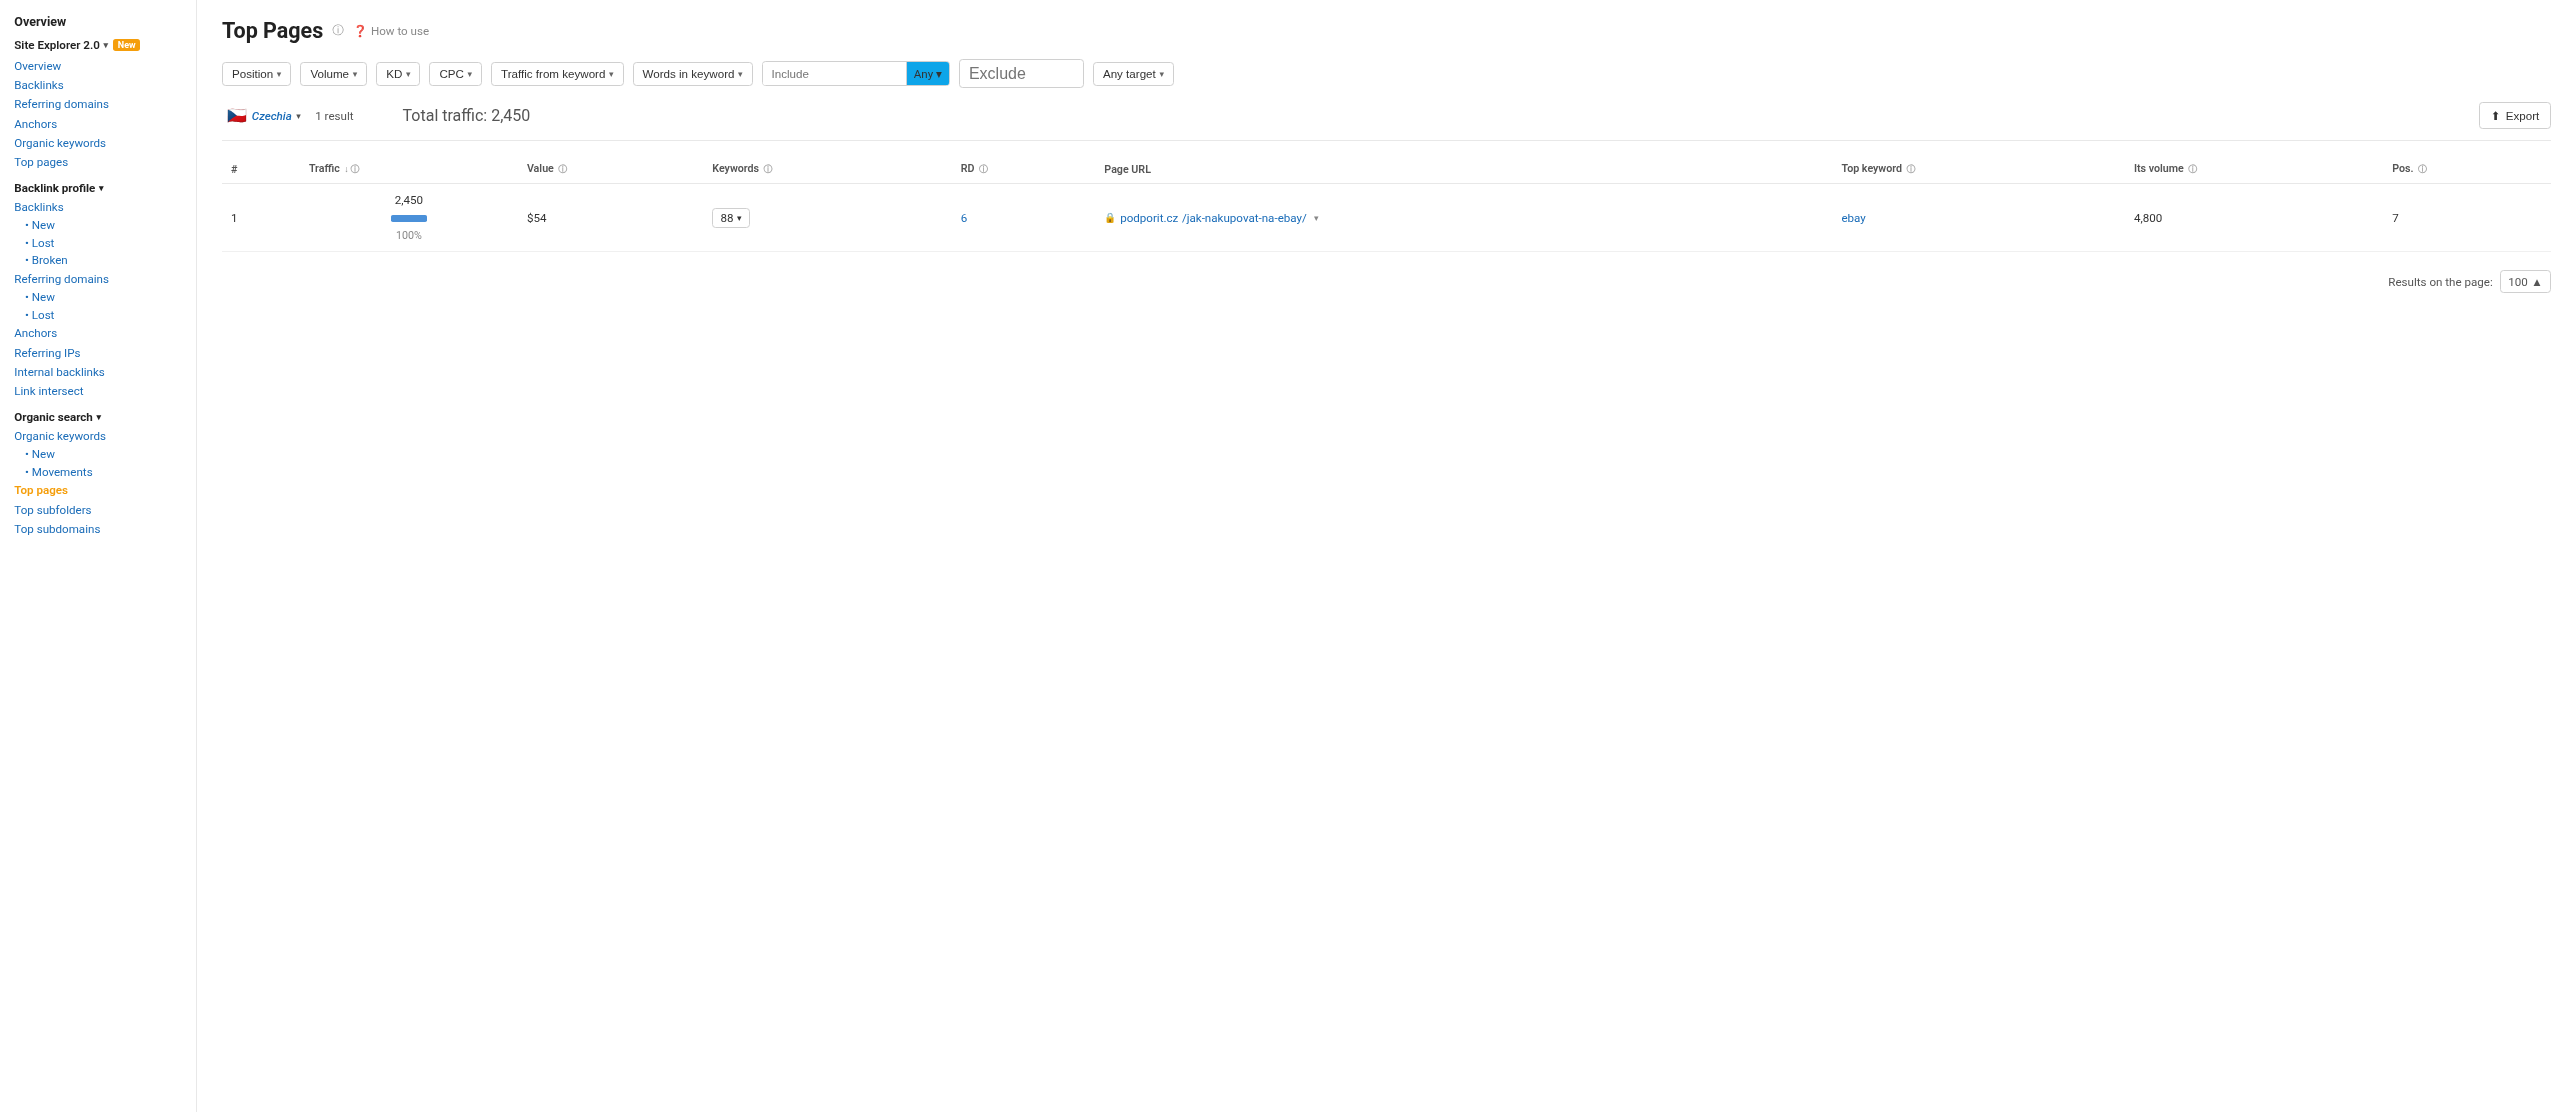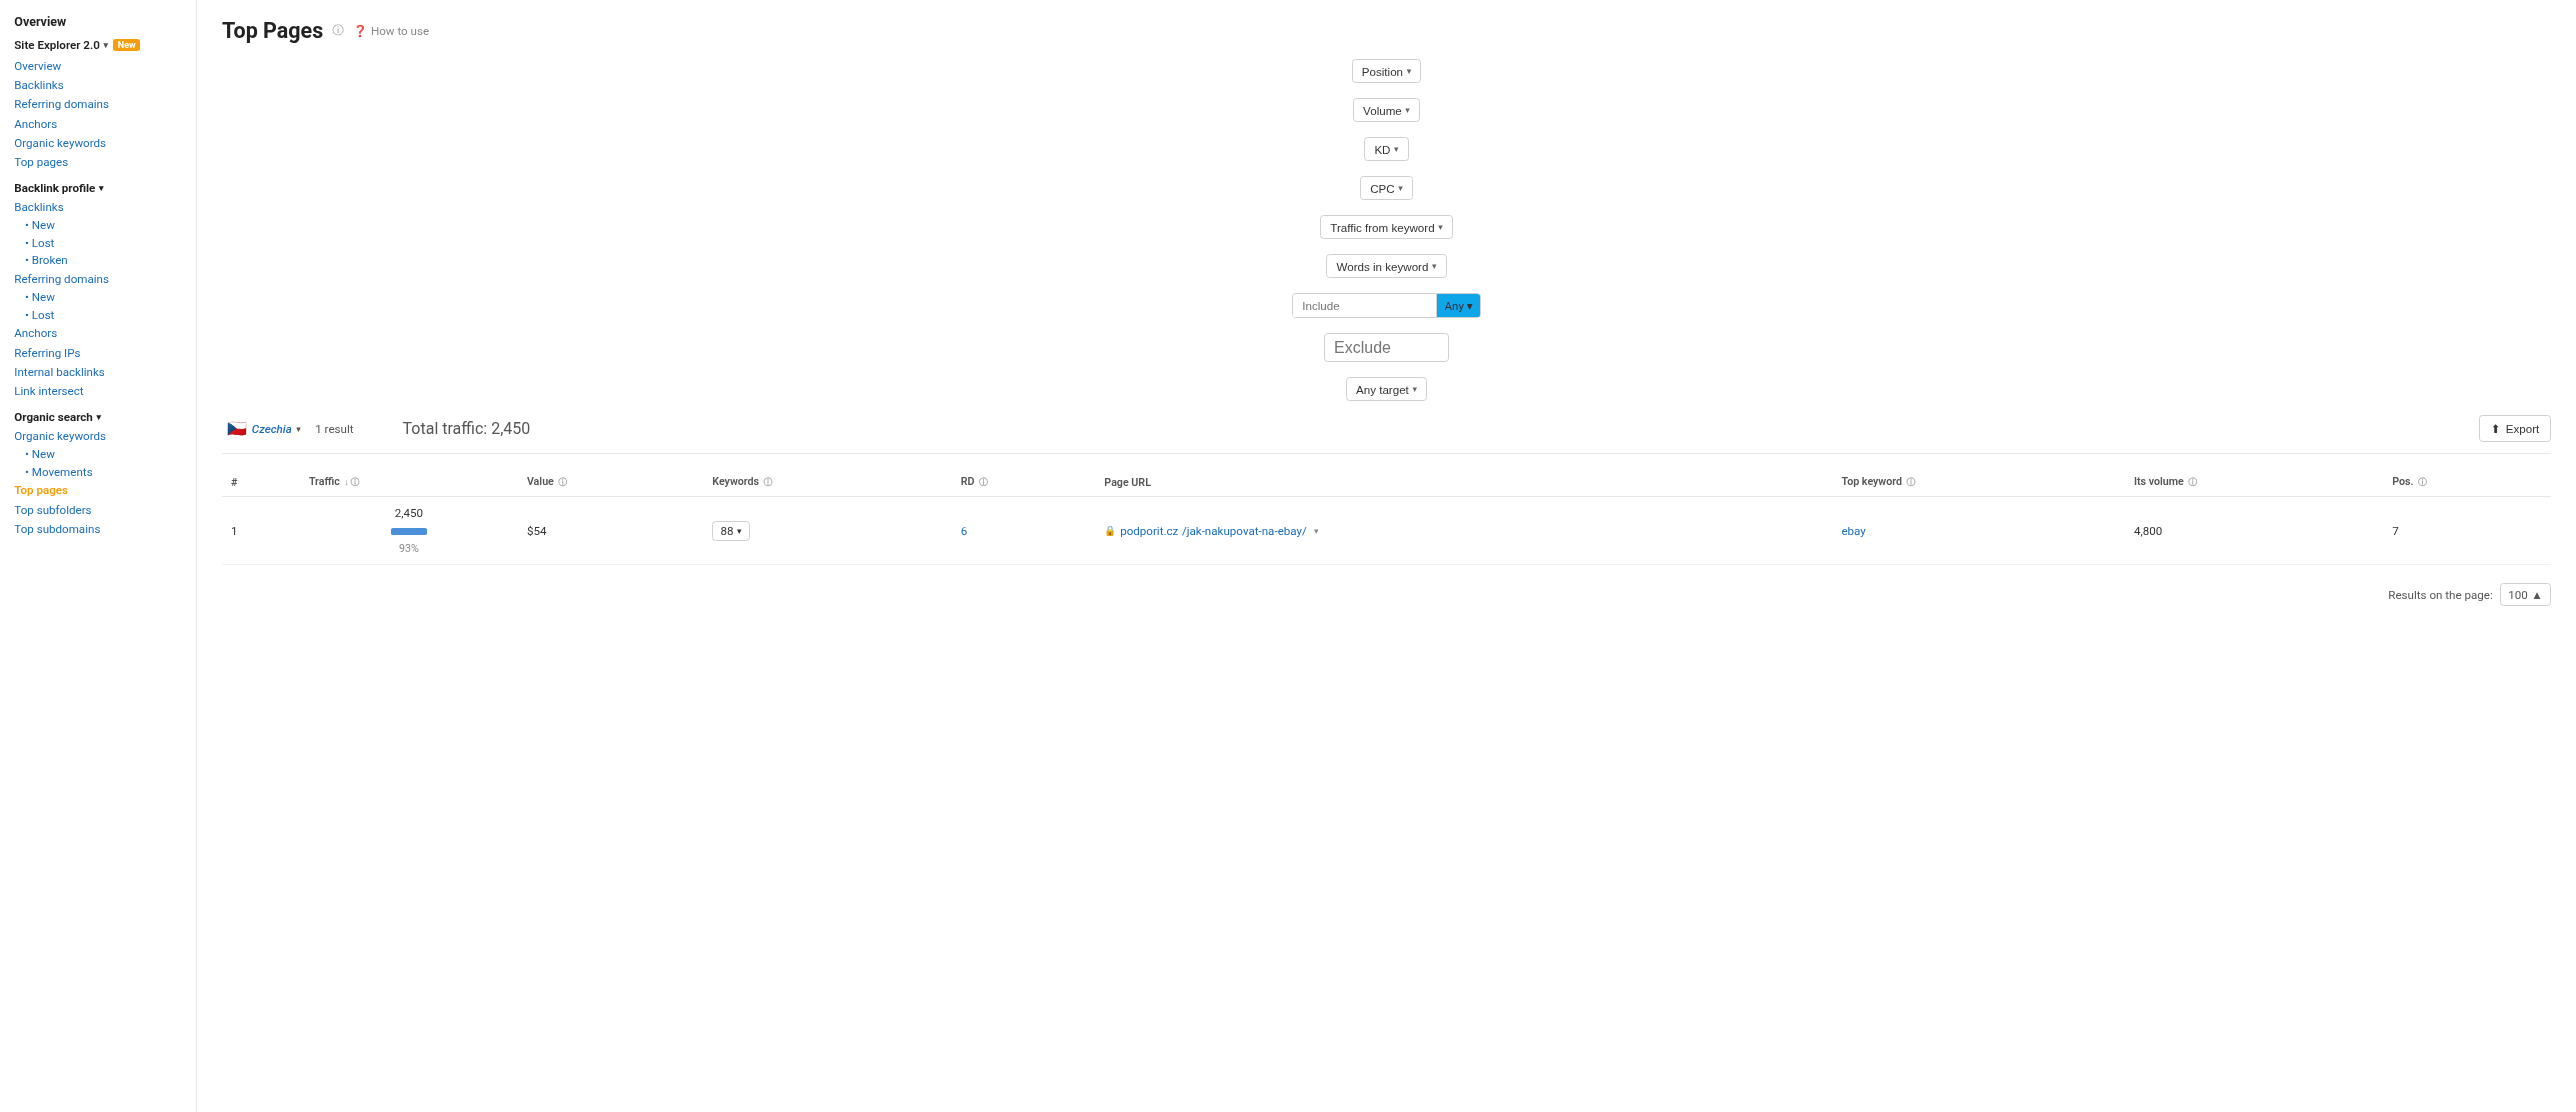--- a/index.html
+++ b/index.html
@@ -106,23 +106,22 @@
       align-items: center;
       gap: 3.6px;
       cursor: pointer;
     }
 
     
     .filter-bar {
       display: flex;
       align-items: center;
       flex-wrap: wrap;
-      gap: 15px;
+      gap: 9px;
       margin-bottom: 14.3px;
-      flex-direction: column;
     }
     .filter-btn {
       display: flex;
       align-items: center;
       gap: 3.6px;
       border: 0.9px solid #d0d0d0;
       border-radius: 3.6px;
       padding: 4.5px 9px;
       background: #fff;
       font-size: 11.6px;
@@ -423,21 +422,21 @@
         <th>Pos. <span class="info-i">ⓘ</span></th>
       </tr>
     </thead>
     <tbody id="table-body">
     <tr>
     <td>1</td>
     <td>
       <div class="traffic-cell">
         <span>2,450</span>
         <span class="traffic-bar"></span>
-        <span class="traffic-pct">93%</span>
+        <span class="traffic-pct">100%</span>
       </div>
     </td>
     <td>$54</td>
     <td>
       <div class="kd-badge">
         <span>88</span>
         <span class="arrow">▾</span>
       </div>
     </td>
     <td>

